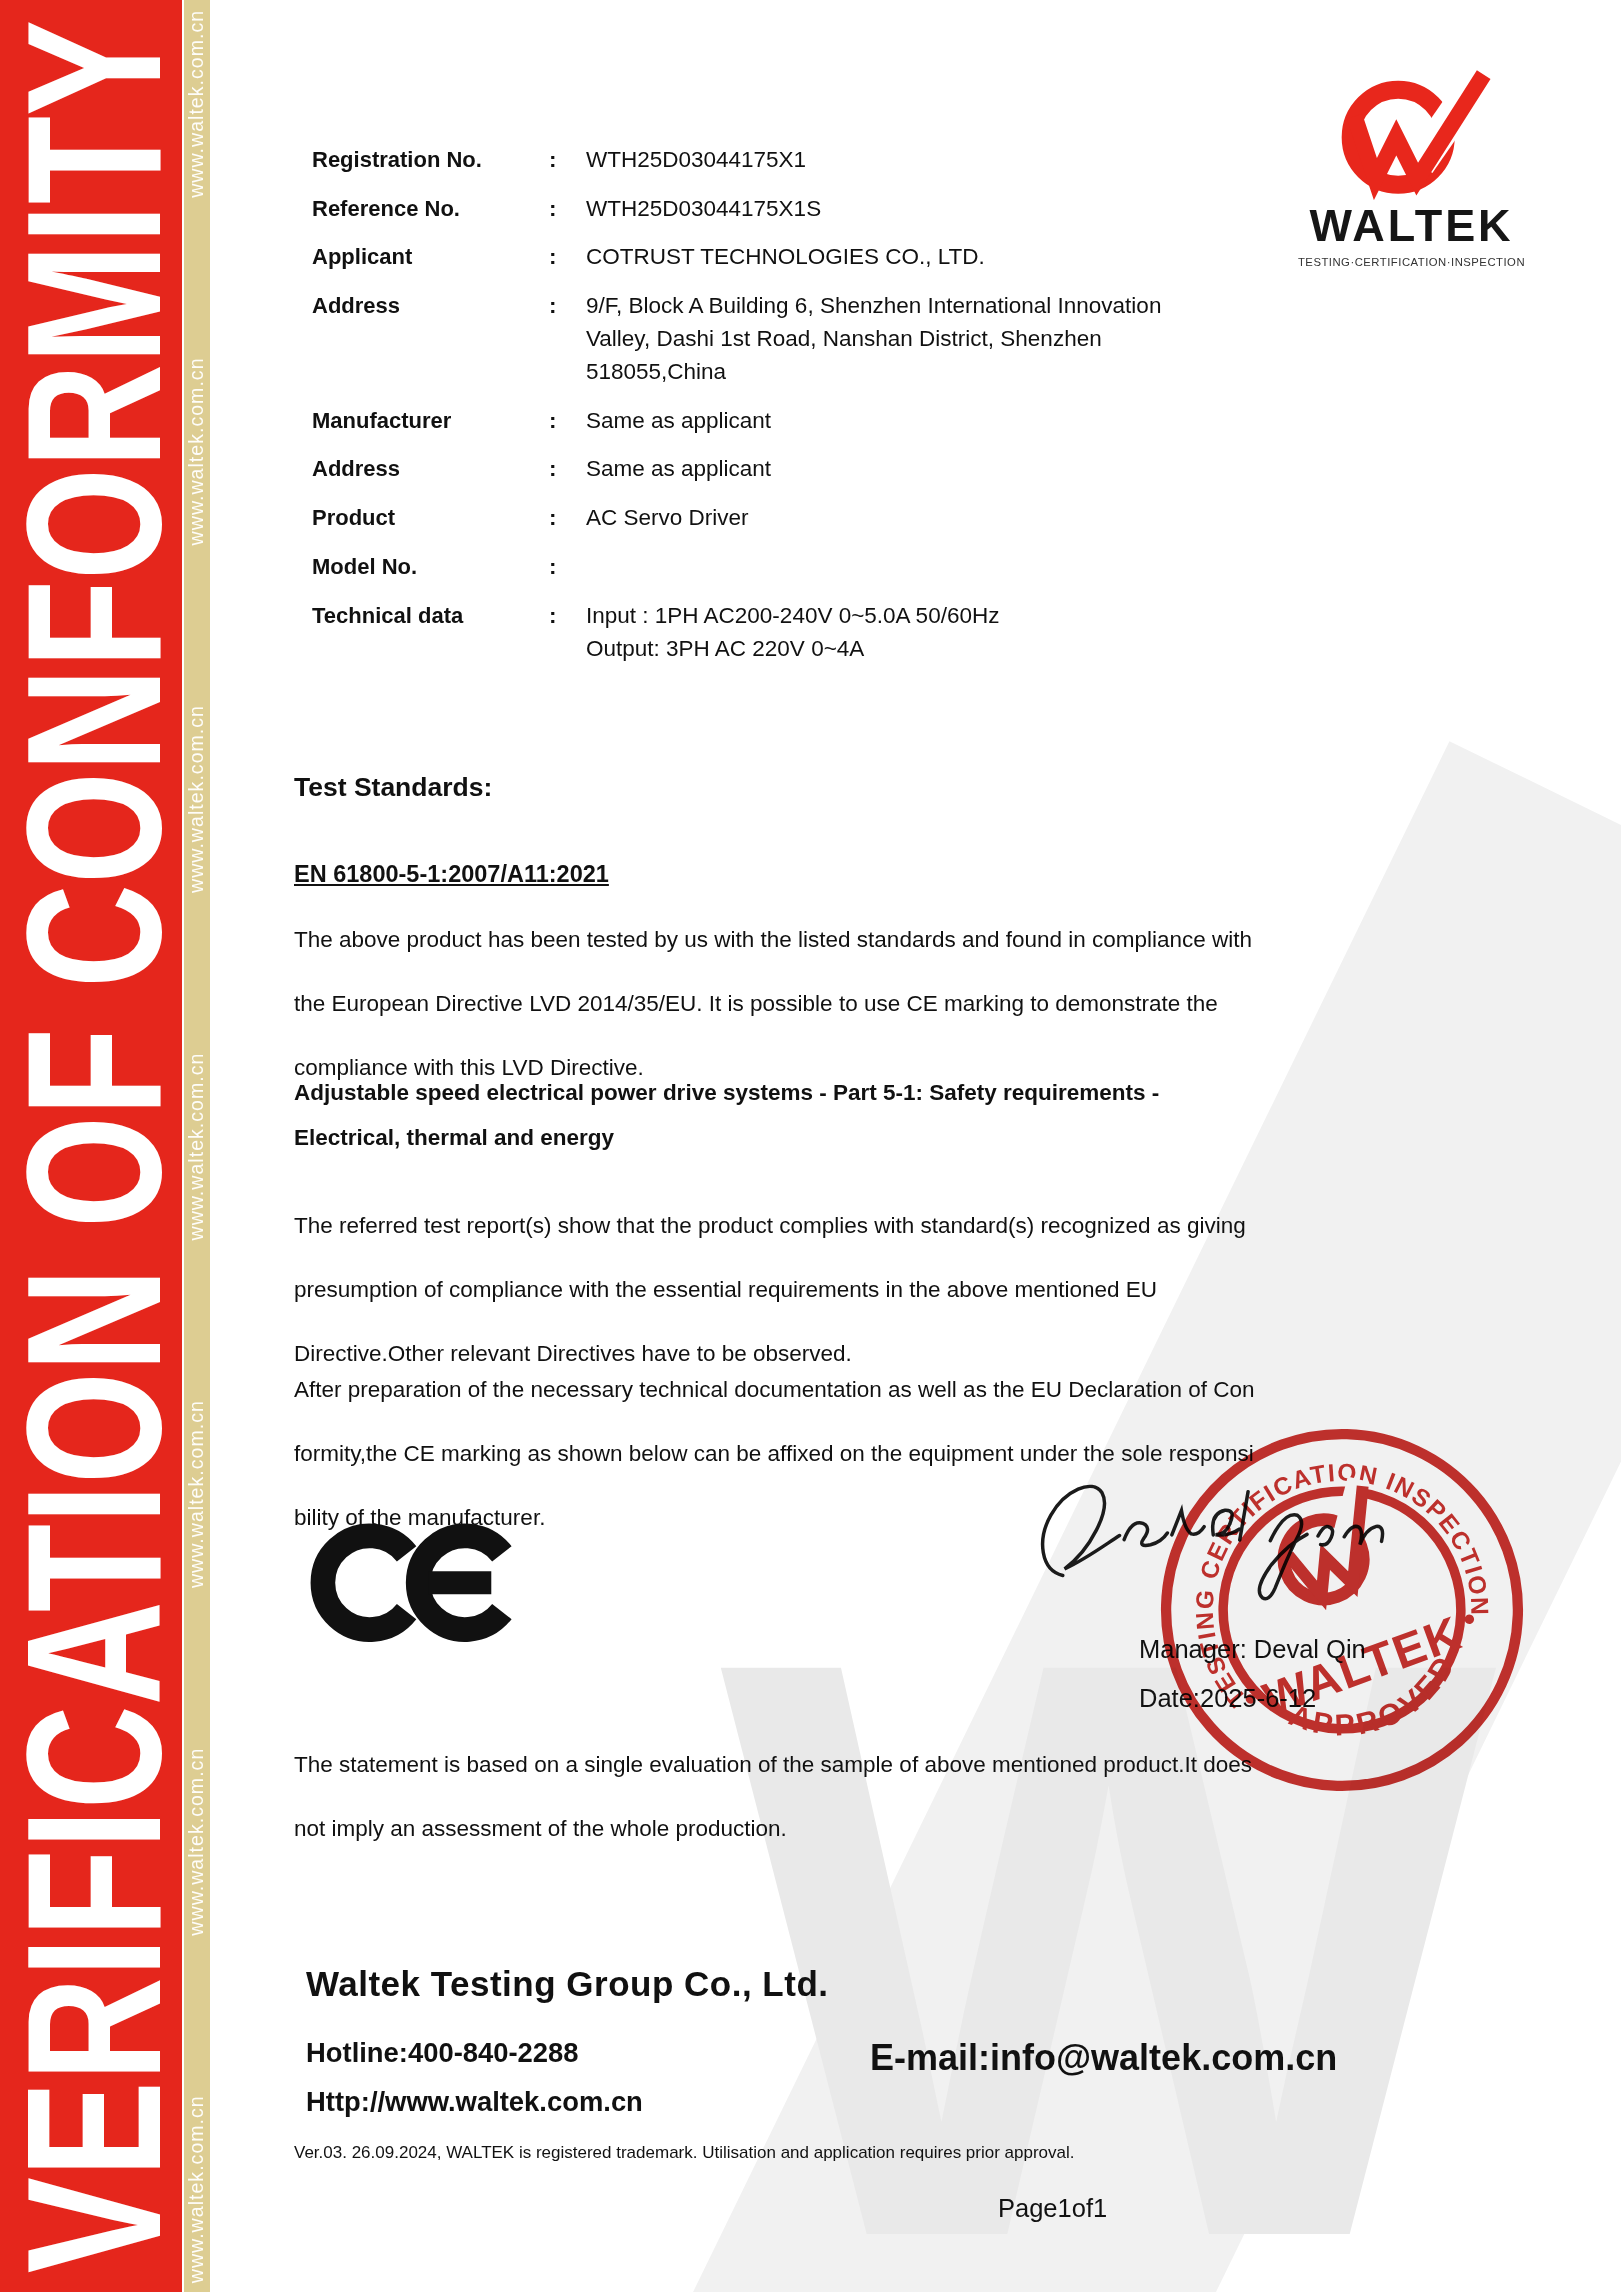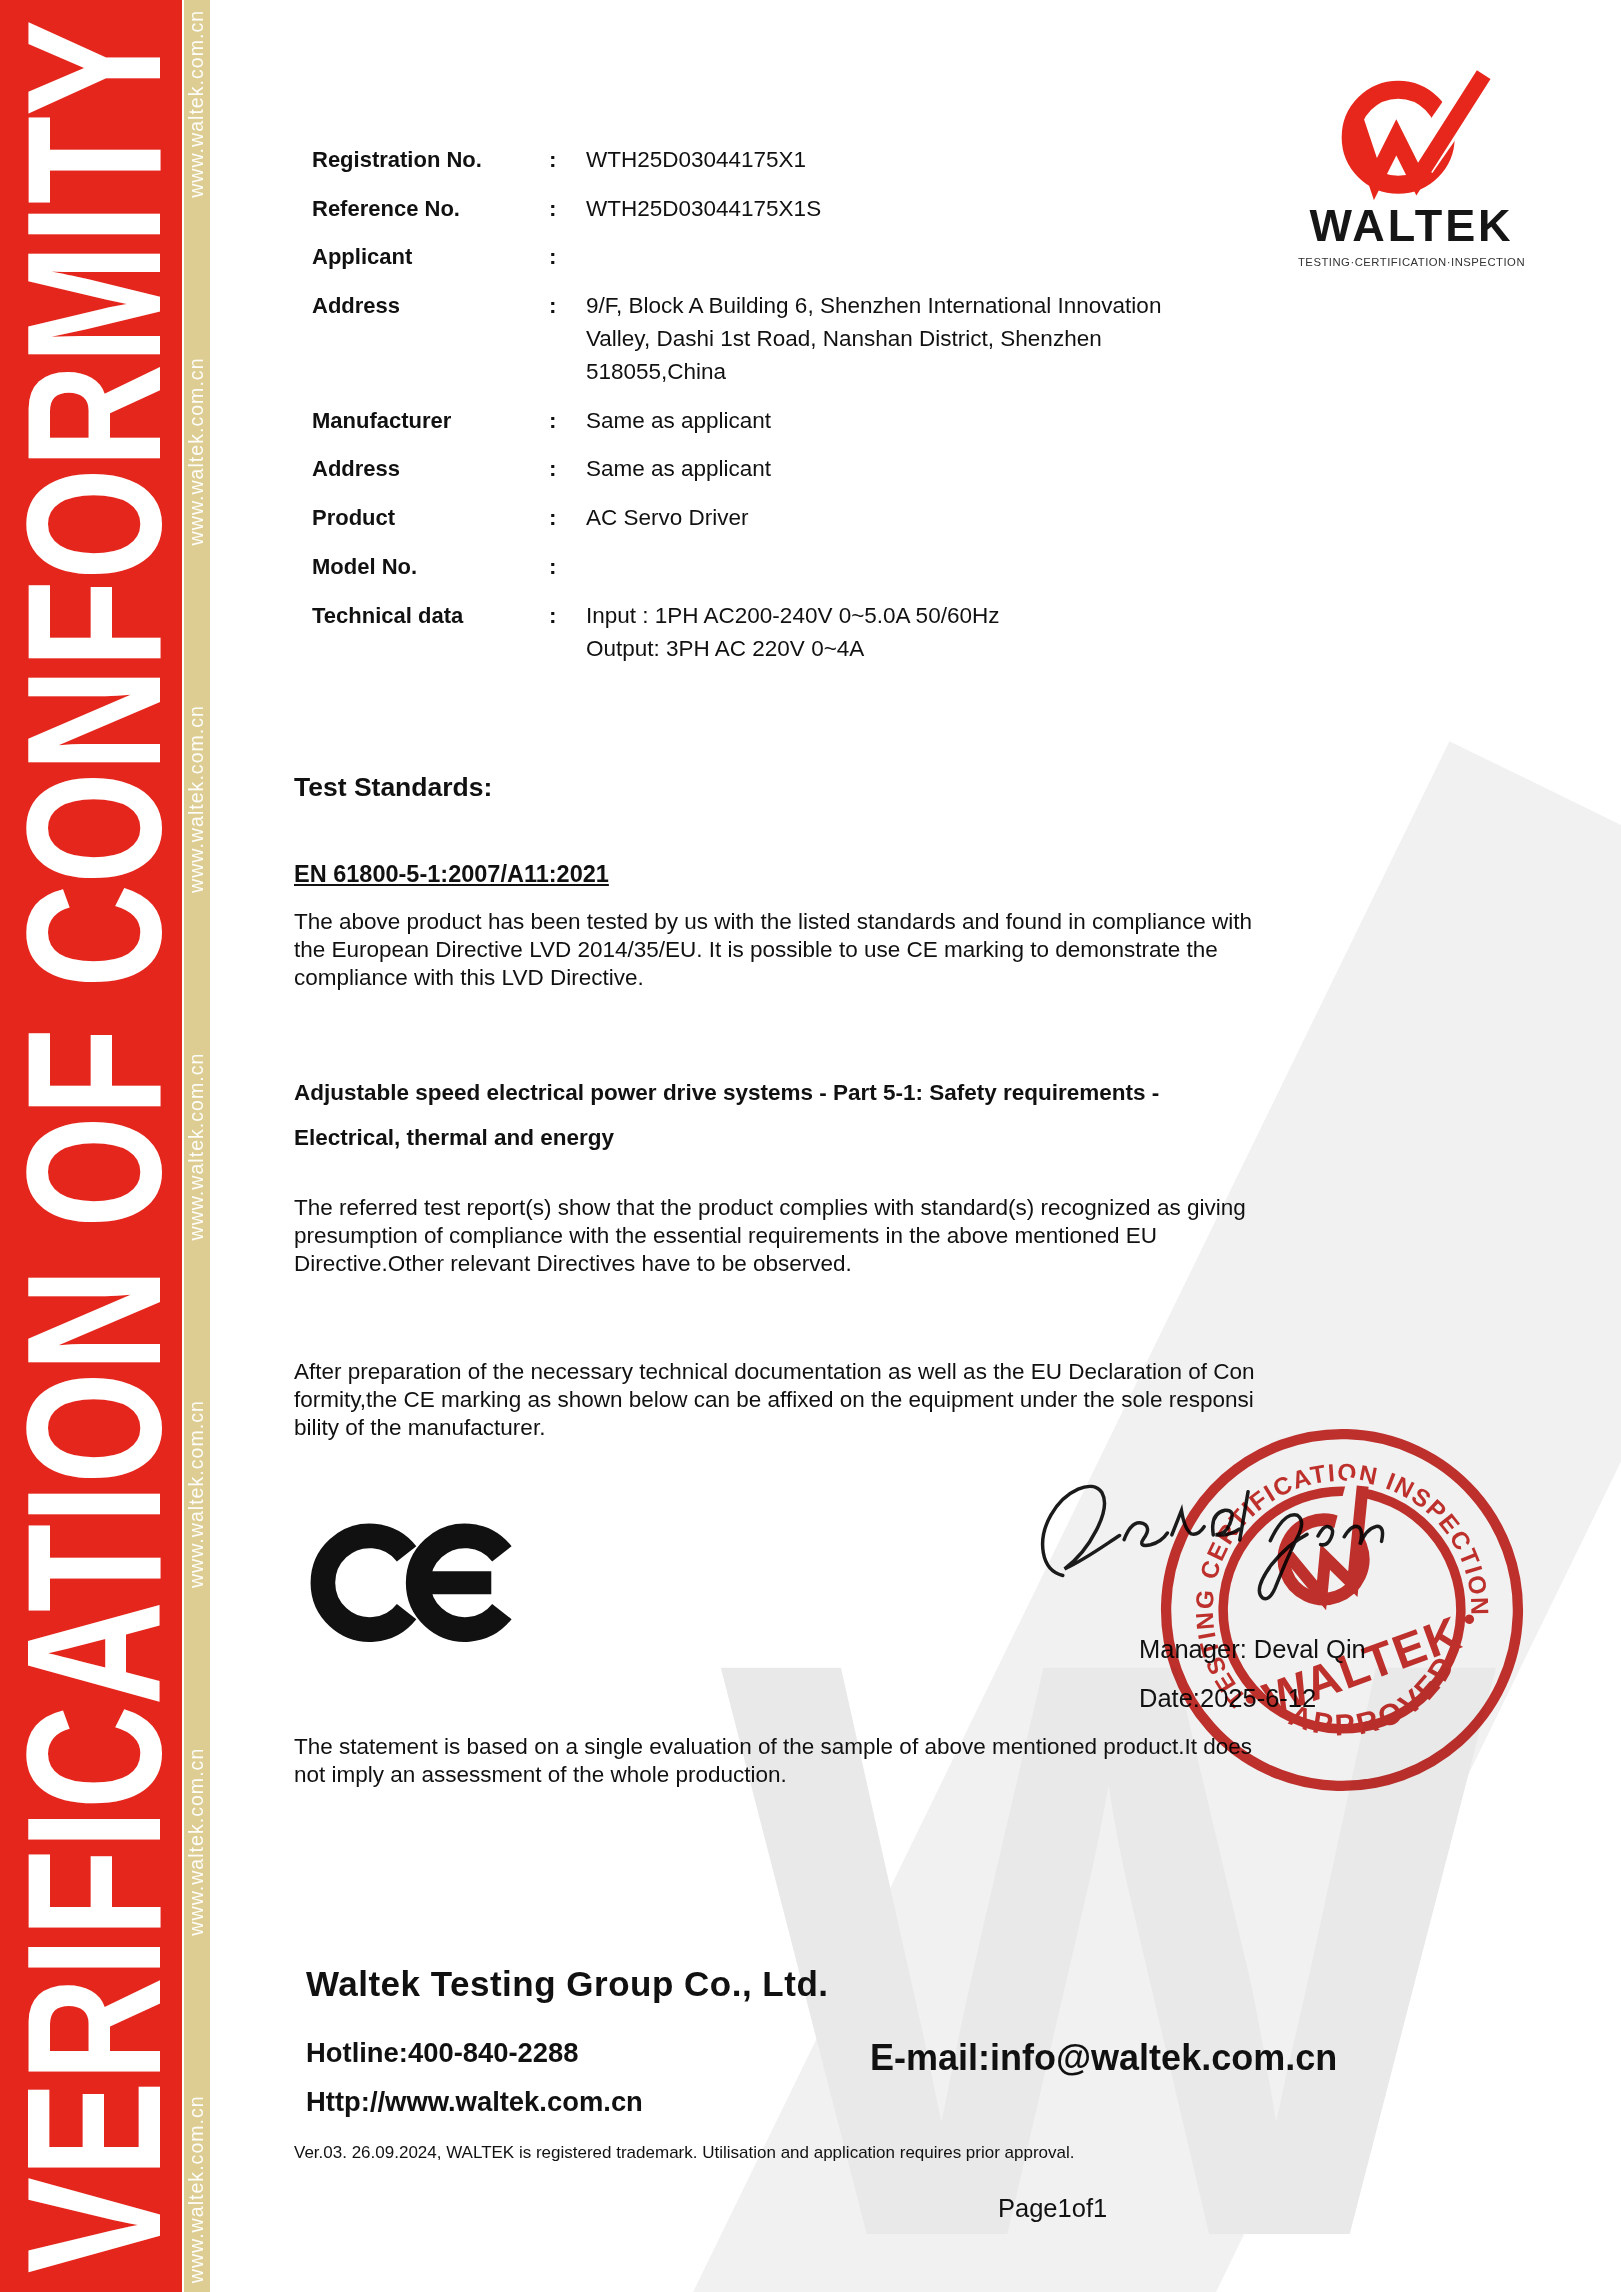--- a/index.html
+++ b/index.html
@@ -32,21 +32,21 @@
   .fields{position:absolute;left:312px;top:143px;width:1039px;z-index:2;}
   .field-row{display:flex;margin-bottom:15.7px;}
   .f-label{width:237px;font-size:22px;font-weight:bold;line-height:33px;}
   .f-colon{width:37px;font-size:22.5px;font-weight:bold;line-height:33px;}
   .f-value{width:755px;font-size:22.5px;line-height:33px;white-space:pre-line;}
 
   
   .abs{position:absolute;z-index:2;}
   .h-test{left:294px;top:772px;font-size:26.5px;font-weight:bold;}
   .h-standard{left:294px;top:861px;font-size:23.5px;font-weight:bold;text-decoration:underline;}
-  .para{left:294px;width:1161px;font-size:22.5px;line-height:28px;white-space:pre-line;}
+  .para{left:294px;width:1161px;font-size:22.5px;line-height:64px;white-space:pre-line;}
   .p1{top:908px;}
   .hb{top:1070px;font-weight:bold;line-height:45px;}
   .p2{top:1194px;}
   .p3{top:1358px;}
   .statement{top:1733px;}
 
   
   .ce{position:absolute;left:304px;top:1517px;width:230px;z-index:2;}
   .signature{position:absolute;left:1019px;top:1439px;width:392px;z-index:3;transform:rotate(-3deg);}
   .stamp{position:absolute;left:1155px;top:1423px;width:374px;height:374px;z-index:4;
@@ -102,20 +102,21 @@
         <div class="f-value">WTH25D03044175X1</div>
       </div>
       <div class="field-row">
         <div class="f-label">Reference No.</div>
         <div class="f-colon">:</div>
         <div class="f-value">WTH25D03044175X1S</div>
       </div>
       <div class="field-row">
         <div class="f-label">Applicant</div>
         <div class="f-colon">:</div>
+        <div class="f-value">COTRUST TECHNOLOGIES CO., LTD.</div>
       </div>
       <div class="field-row">
         <div class="f-label">Address</div>
         <div class="f-colon">:</div>
         <div class="f-value">9/F, Block A Building 6, Shenzhen International Innovation
 Valley,  Dashi  1st  Road,  Nanshan  District,  Shenzhen
 518055,China</div>
       </div>
       <div class="field-row">
         <div class="f-label">Manufacturer</div>

